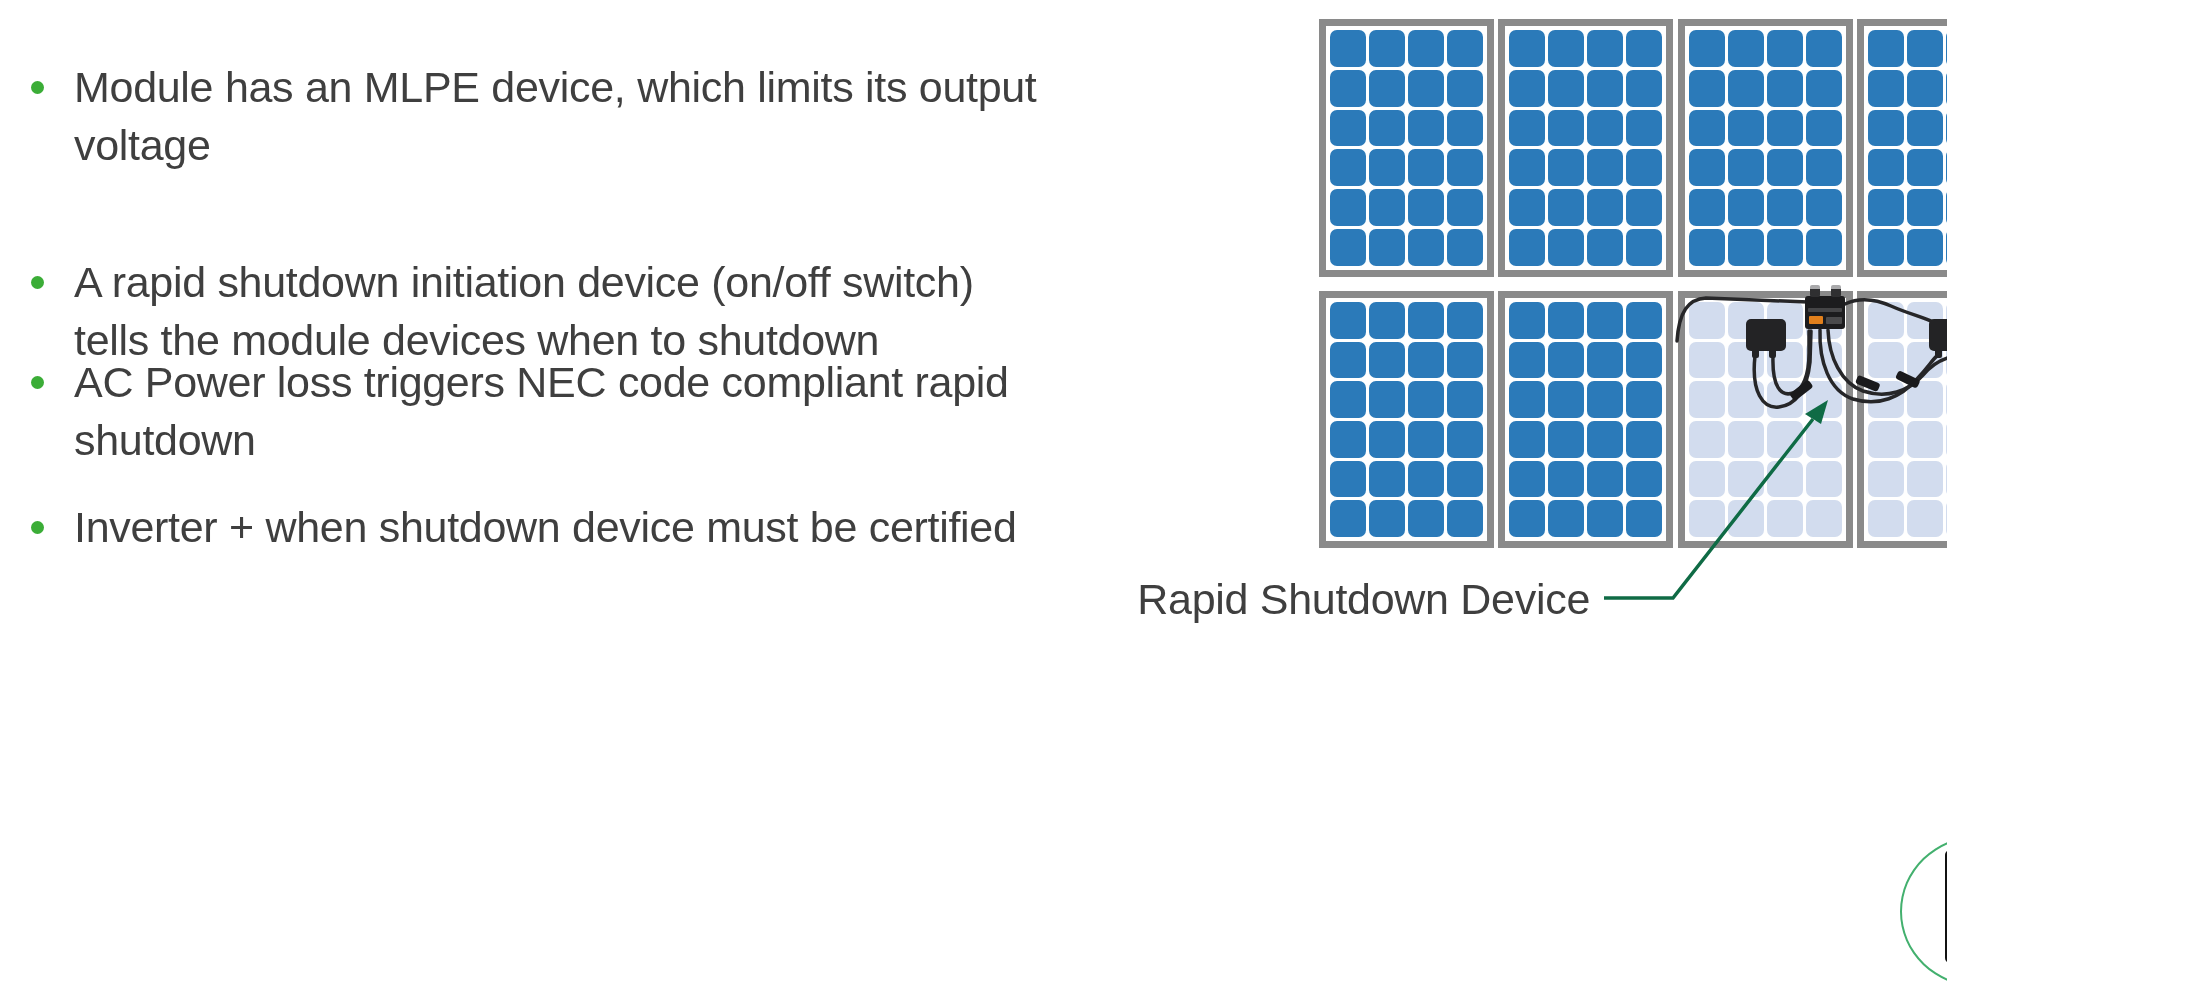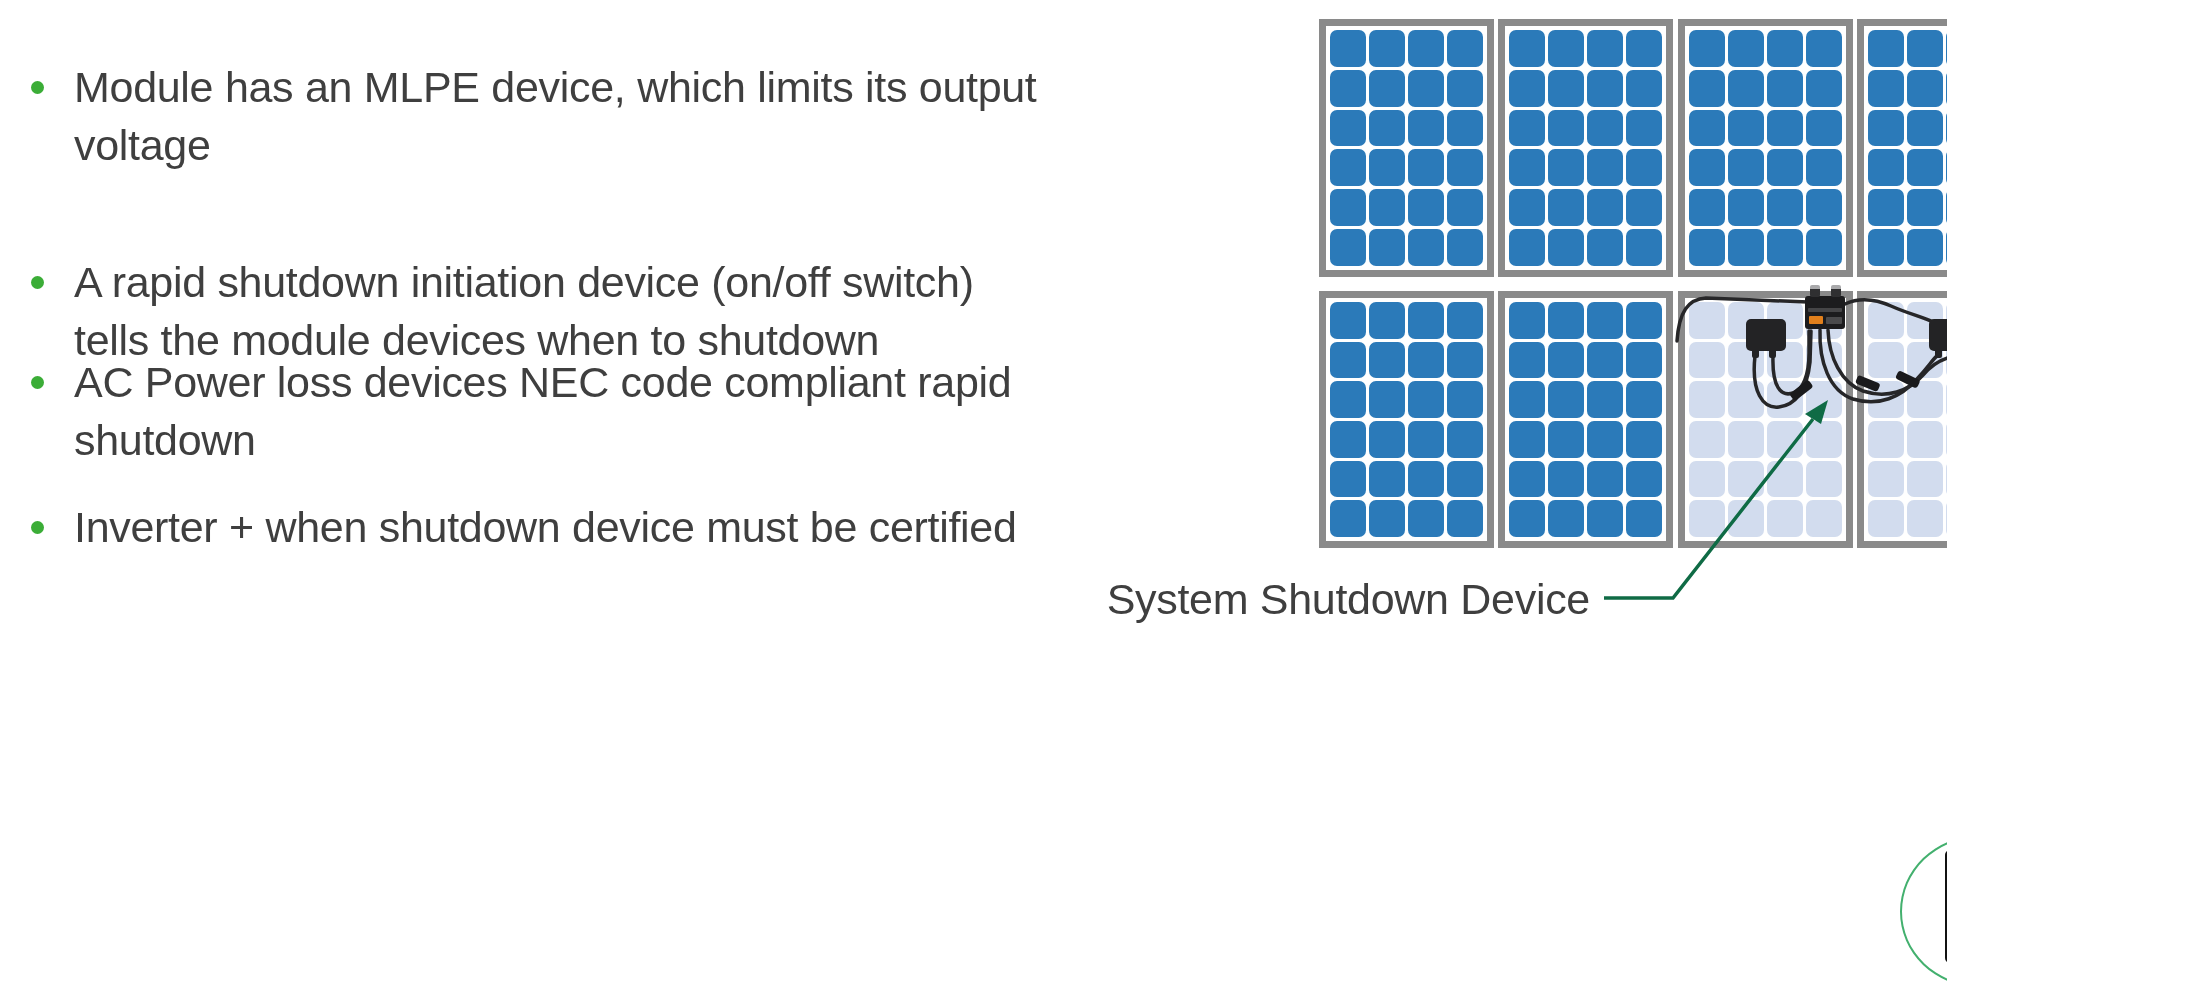--- a/index.html
+++ b/index.html
@@ -81,21 +81,21 @@
     <span class="btext">Module has an MLPE device, which limits its output
 voltage</span>
   </div>
   <div class="bullet" id="bullet-1">
     <span class="dot"></span>
     <span class="btext">A rapid shutdown initiation device (on/off switch)
 tells the module devices when to shutdown</span>
   </div>
   <div class="bullet" id="bullet-2">
     <span class="dot"></span>
-    <span class="btext">AC Power loss devices NEC code compliant rapid
+    <span class="btext">AC Power loss triggers NEC code compliant rapid
 shutdown</span>
   </div>
   <div class="bullet" id="bullet-3">
     <span class="dot"></span>
     <span class="btext">Inverter + when shutdown device must be certified</span>
   </div>
 
   <div id="panel-array">
       <div class="panel" style="left: 1319px; top: 19px; width: 175px; height: 258px;">
         <div class="cells">
@@ -477,21 +477,21 @@
   </div>
   <div class="dev mlpe" id="mlpe-left">
     <div class="stub s1"></div>
     <div class="stub s2"></div>
   </div>
   <div class="dev mlpe" id="mlpe-right">
     <div class="stub s1"></div>
     <div class="stub s2"></div>
   </div>
 
-  <div id="label-rsd">System Shutdown Device</div>
+  <div id="label-rsd">Rapid Shutdown Device</div>
 
   <div id="inverter">
     <div id="inv-band"></div>
     <div id="inv-led"></div>
   </div>
 
   <div id="rss-circle"></div>
   <div id="rss-device">
     <div id="t-top">
       <span class="term">

